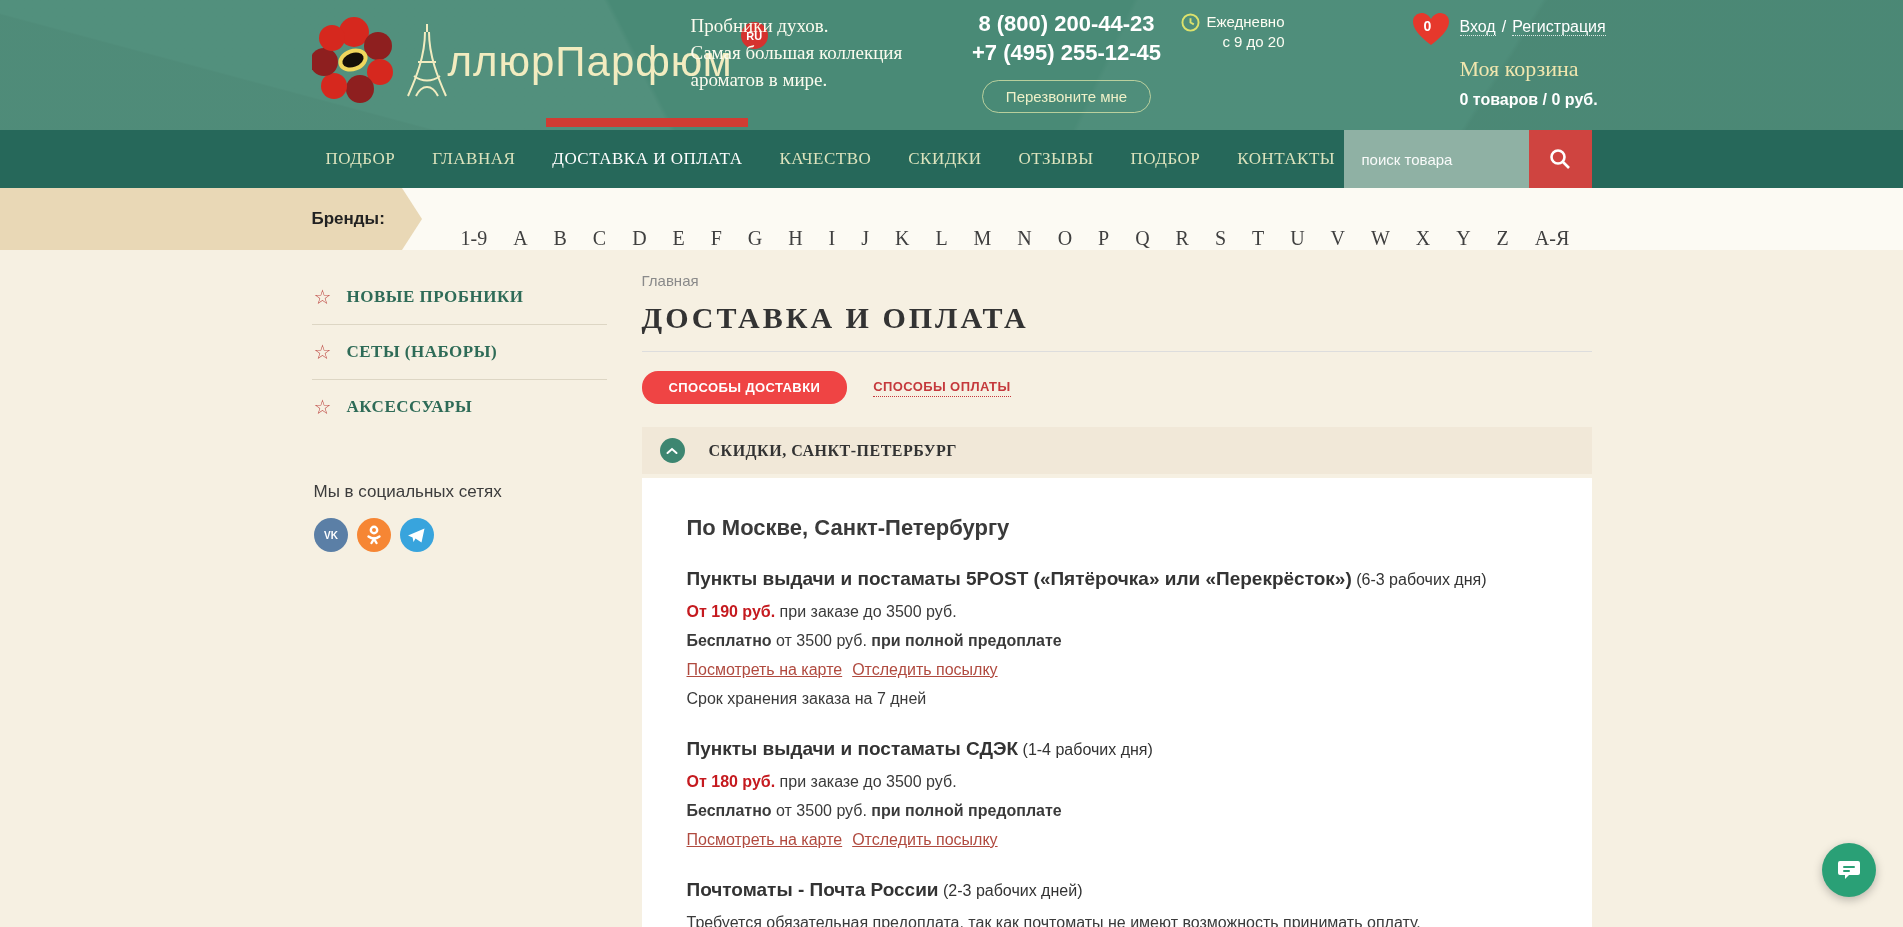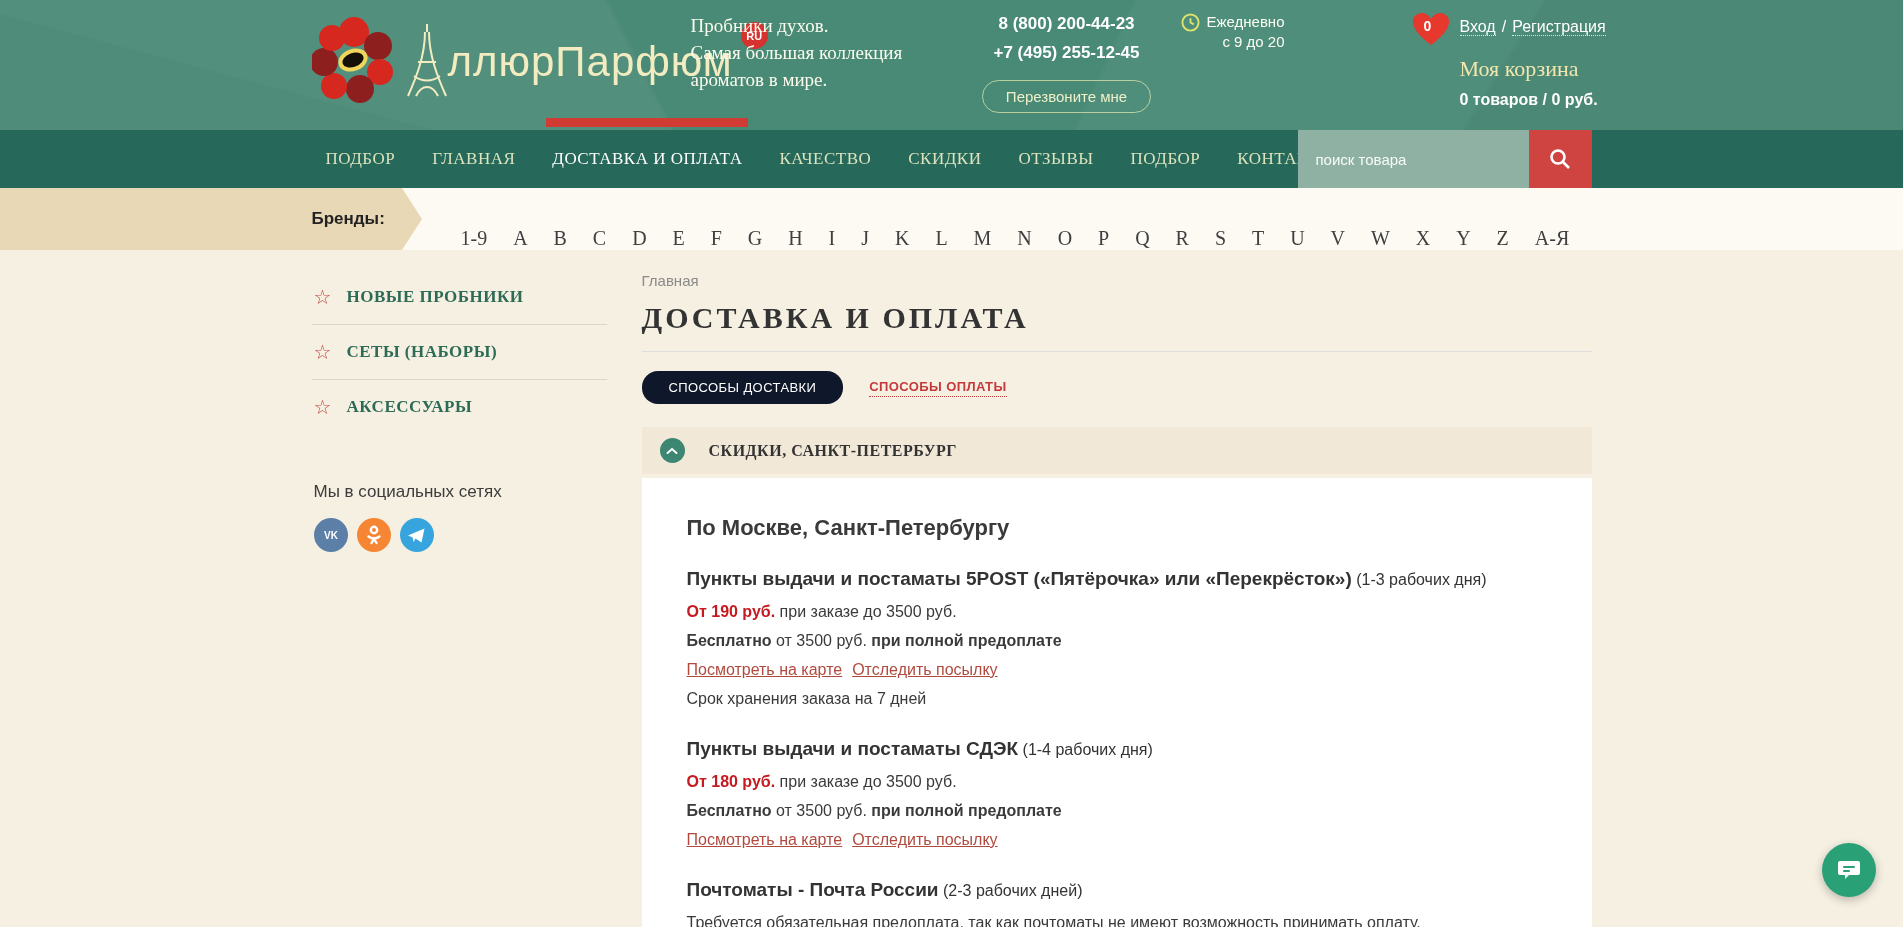--- a/index.html
+++ b/index.html
@@ -20,21 +20,21 @@
   }
   .site-header .container { height:130px; }
   .logo { position:absolute; left:0; top:16px; display:flex; align-items:flex-start; }
   .logo-flower { width:84px; height:88px; }
   .logo-tower { width:42px; height:78px; margin:6px 0 0 10px; }
   .logo-text { font-family:"Liberation Sans", sans-serif; font-size:42px; color:#f2ecc0; letter-spacing:1px; margin-top:22px; font-weight:400; }
   .ru-badge { width:27px; height:27px; border-radius:50%; background:#d6322e; color:#fff; font-size:11px; font-weight:700;
               display:flex; align-items:center; justify-content:center; margin:6px 0 0 8px; }
   .tagline { position:absolute; left:379px; top:12px; font-family:"Liberation Serif", serif; font-size:19px; line-height:27px; color:#fbfbee; }
   .phone-block { position:absolute; left:660px; top:9px; width:190px; text-align:center; }
-  .phone { display:block; color:#fff; font-size:17px; font-weight:700; line-height:29px; white-space:nowrap; }
+  .phone { display:block; color:#fff; font-size:22px; font-weight:700; line-height:29px; white-space:nowrap; }
   .callback-btn { display:inline-block; margin-top:13px; padding:7px 23px; border:1px solid rgba(222,230,170,.75); border-radius:17px;
                   color:#eef0c8; font-size:15px; background:transparent; cursor:pointer; font-family:"Liberation Sans", sans-serif; }
   .schedule { position:absolute; left:868px; top:12px; width:105px; color:#fdfdf3; font-size:15px; line-height:20px; text-align:right; }
   .schedule-top { display:flex; align-items:center; justify-content:flex-end; gap:6px; }
   .clock-icon { width:19px; height:19px; flex:0 0 auto; }
   .account { position:absolute; left:1100px; top:12px; width:180px; }
   .fav-row { display:flex; align-items:flex-start; gap:10px; }
   .heart-wrap { position:relative; width:38px; height:34px; margin-top:0; }
   .heart-count { position:absolute; left:0; right:6px; top:6px; text-align:center; color:#fff; font-size:14px; font-weight:700; }
   .auth-links { color:#fff; font-size:16px; margin-top:6px; white-space:nowrap; }
@@ -45,21 +45,21 @@
 
   
   .main-nav { height:58px; background:#26685a; }
   .main-nav .container { height:58px; display:flex; align-items:stretch; }
   .nav-items { display:flex; align-items:center; gap:37px; padding-left:14px; }
   .nav-item { position:relative; font-family:"Liberation Serif", serif; font-size:17px; letter-spacing:.5px;
               color:#dce3bd; white-space:nowrap; height:64px; display:flex; align-items:center; }
   .nav-item.active { color:#fff; }
   .nav-item.active::before { content:""; position:absolute; left:-6px; right:-6px; top:-9px; height:9px; background:#d03c33; }
   .nav-search { position:absolute; right:0; top:0; height:58px; display:flex; }
-  .search-input { width:231px; height:58px; background:#8fb1a4; border:none; outline:none; padding:0 18px;
+  .search-input { width:185px; height:58px; background:#8fb1a4; border:none; outline:none; padding:0 18px;
                   font-size:15px; color:#fff; font-family:"Liberation Sans", sans-serif; }
   .search-input::placeholder { color:#fff; opacity:.95; }
   .search-btn { width:63px; height:58px; background:#cf4440; border:none; cursor:pointer; display:flex; align-items:center; justify-content:center; }
 
   
   .brands-bar { height:62px; background:#fcfaf3; }
   .brands-bar .container { height:62px; display:flex; align-items:stretch;gap:27px; }
   .brands-label-cell { position:relative; width:90px; background:#e9d8b6; display:flex; align-items:center; flex:0 0 auto; }
   .brands-label-cell::before { content:""; position:absolute; right:90px; top:0; width:1000px; height:62px; background:#e9d8b6; }
   .brands-label-cell::after { content:""; position:absolute; left:90px; top:0; border-top:31px solid transparent;
@@ -80,21 +80,21 @@
   .social-circle { width:34px; height:34px; border-radius:50%; display:flex; align-items:center; justify-content:center; cursor:pointer; }
   .social-vk { background:#5b7fa6; }
   .social-ok { background:#f68634; }
   .social-tg { background:#38a4dd; }
 
   .content { flex:1; margin-left:35px; }
   .breadcrumb { font-size:15px; color:#8a8a8a; margin:2px 0 12px; }
   .page-title { font-family:"Liberation Serif", serif; font-size:30px; font-weight:700; letter-spacing:3px; color:#333; margin-bottom:16px; }
   .title-divider { border-bottom:1px solid #ddd; margin-bottom:19px; }
   .tabs-row { display:flex; align-items:center; gap:26px; margin-bottom:23px; }
-  .tab-delivery { background:#0f172a; color:#fff; font-size:13px; font-weight:400; letter-spacing:.4px;
+  .tab-delivery { background:#ef4444; color:#fff; font-size:13px; font-weight:700; letter-spacing:.4px;
                   padding:9px 27px; border-radius:16px; border:none; cursor:pointer; font-family:"Liberation Sans", sans-serif; }
   .tab-payment { color:#c5393c; font-size:13px; font-weight:700; letter-spacing:.4px;
                  border-bottom:1px dotted #c5393c; padding-bottom:2px; cursor:pointer; }
   .accordion-header { height:47px; background:#f1e8d8; display:flex; align-items:center; gap:24px; padding-left:18px; margin-bottom:4px; cursor:pointer; }
   .acc-toggle { width:25px; height:25px; border-radius:50%; background:#3d8671; border:none; display:flex; align-items:center; justify-content:center; cursor:pointer; flex:0 0 auto; }
   .accordion-title { font-family:"Liberation Serif", serif; font-size:16px; font-weight:700; letter-spacing:.5px; color:#333; }
   .panel { background:#fff; padding:37px 45px 30px; min-height:460px; }
   .section-heading { font-size:22px; font-weight:700; color:#3a3a3a; margin-bottom:27px; }
   .delivery-block { margin-bottom:25px; }
   .block-title { font-size:19px; font-weight:700; color:#333; margin-bottom:7px; }
@@ -295,21 +295,21 @@
           <path d="M1.5 6 L6 2 L10.5 6"></path>
         </svg>
       </button>
       <span class="accordion-title">СКИДКИ, САНКТ-ПЕТЕРБУРГ</span>
     </div>
 
     <div class="panel">
       <div class="section-heading">По Москве, Санкт-Петербургу</div>
 
       <div class="delivery-block">
-        <div class="block-title"><span>Пункты выдачи и постаматы 5POST («Пятёрочка» или «Перекрёсток»)</span><span class="note"> (1-3 рабочих дня)</span></div>
+        <div class="block-title"><span>Пункты выдачи и постаматы 5POST («Пятёрочка» или «Перекрёсток»)</span><span class="note"> (6-3 рабочих дня)</span></div>
         <div class="line"><span class="price-red">От 190 руб.</span><span> при заказе до 3500 руб.</span></div>
         <div class="line"><span class="bold">Бесплатно</span><span> от 3500 руб. </span><span class="bold">при полной предоплате</span></div>
         <div class="line"><a class="map-link">Посмотреть на карте</a><a class="map-link">Отследить посылку</a></div>
         <div class="line">Срок хранения заказа на 7 дней</div>
       </div>
 
       <div class="delivery-block">
         <div class="block-title"><span>Пункты выдачи и постаматы СДЭК</span><span class="note"> (1-4 рабочих дня)</span></div>
         <div class="line"><span class="price-red">От 180 руб.</span><span> при заказе до 3500 руб.</span></div>
         <div class="line"><span class="bold">Бесплатно</span><span> от 3500 руб. </span><span class="bold">при полной предоплате</span></div>

